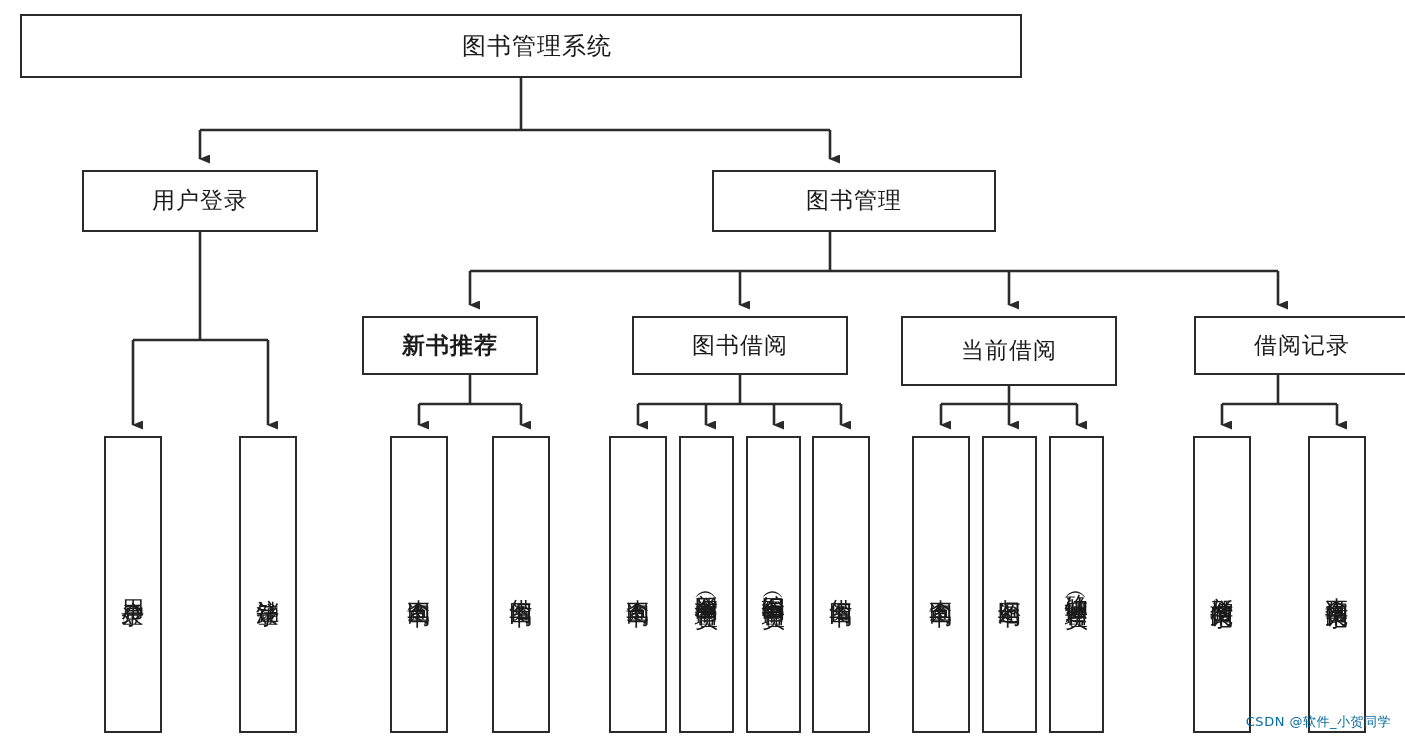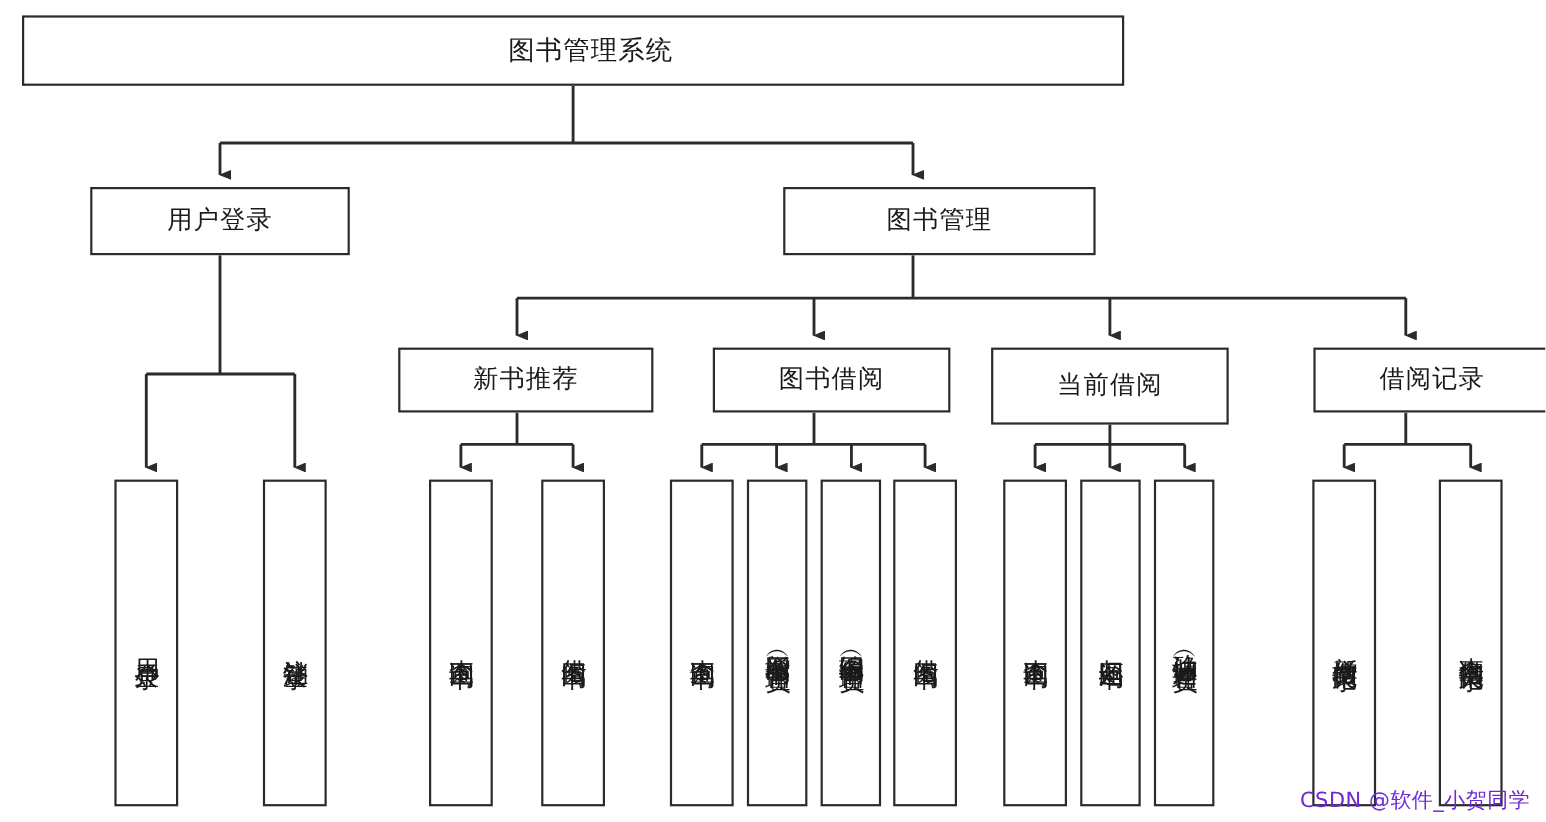--- a/index.html
+++ b/index.html
@@ -56,23 +56,23 @@
     display: block;
     white-space: nowrap;
   }
   .node.root {
     font-size: 24px;
     padding-left: 32px;
   }
   #watermark {
     position: absolute;
     right: 14px;
-    bottom: 6px;
-    font-size: 19px;
-    color: #6d28d9;
+    bottom: 16px;
+    font-size: 13px;
+    color: #0369a1;
     letter-spacing: 0.5px;
     white-space: nowrap;
     user-select: none;
   }
 </style>
 </head>
 <body>
 
 <div id="diagram-root">
 
@@ -124,22 +124,22 @@
       <path d="M1222,404 L1222,425" marker-end="url(#arrowhead)"></path>
       <path d="M1337,404 L1337,425" marker-end="url(#arrowhead)"></path>
     </g>
   </svg>
 
   <div class="node horiz root" style="left:20px; top:14px; width:1002px; height:64px;">图书管理系统</div>
 
   <div class="node horiz" style="left:82px; top:170px; width:236px; height:62px;">用户登录</div>
   <div class="node horiz" style="left:712px; top:170px; width:284px; height:62px;">图书管理</div>
 
-  <div class="node horiz" style="left:362px; top:316px; width:232px; height:59px;">新书推荐</div>
-  <div class="node horiz" style="left:632px; top:316px; width:216px; height:59px;margin-left:16px;">图书借阅</div>
+  <div class="node horiz" style="left:362px; top:316px; width:176px; height:59px;font-weight:bold;">新书推荐</div>
+  <div class="node horiz" style="left:632px; top:316px; width:216px; height:59px;">图书借阅</div>
   <div class="node horiz" style="left:901px; top:316px; width:216px; height:70px;">当前借阅</div>
   <div class="node horiz" style="left:1170px; top:316px; width:216px; height:59px;margin-left:24px;">借阅记录</div>
 
   <div class="node vert" style="left:104px; top:436px; width:58px; height:297px;">
     <span class="vtext">用户登录</span>
   </div>
   <div class="node vert" style="left:239px; top:436px; width:58px; height:297px;">
     <span class="vtext">注销登录</span>
   </div>
 

